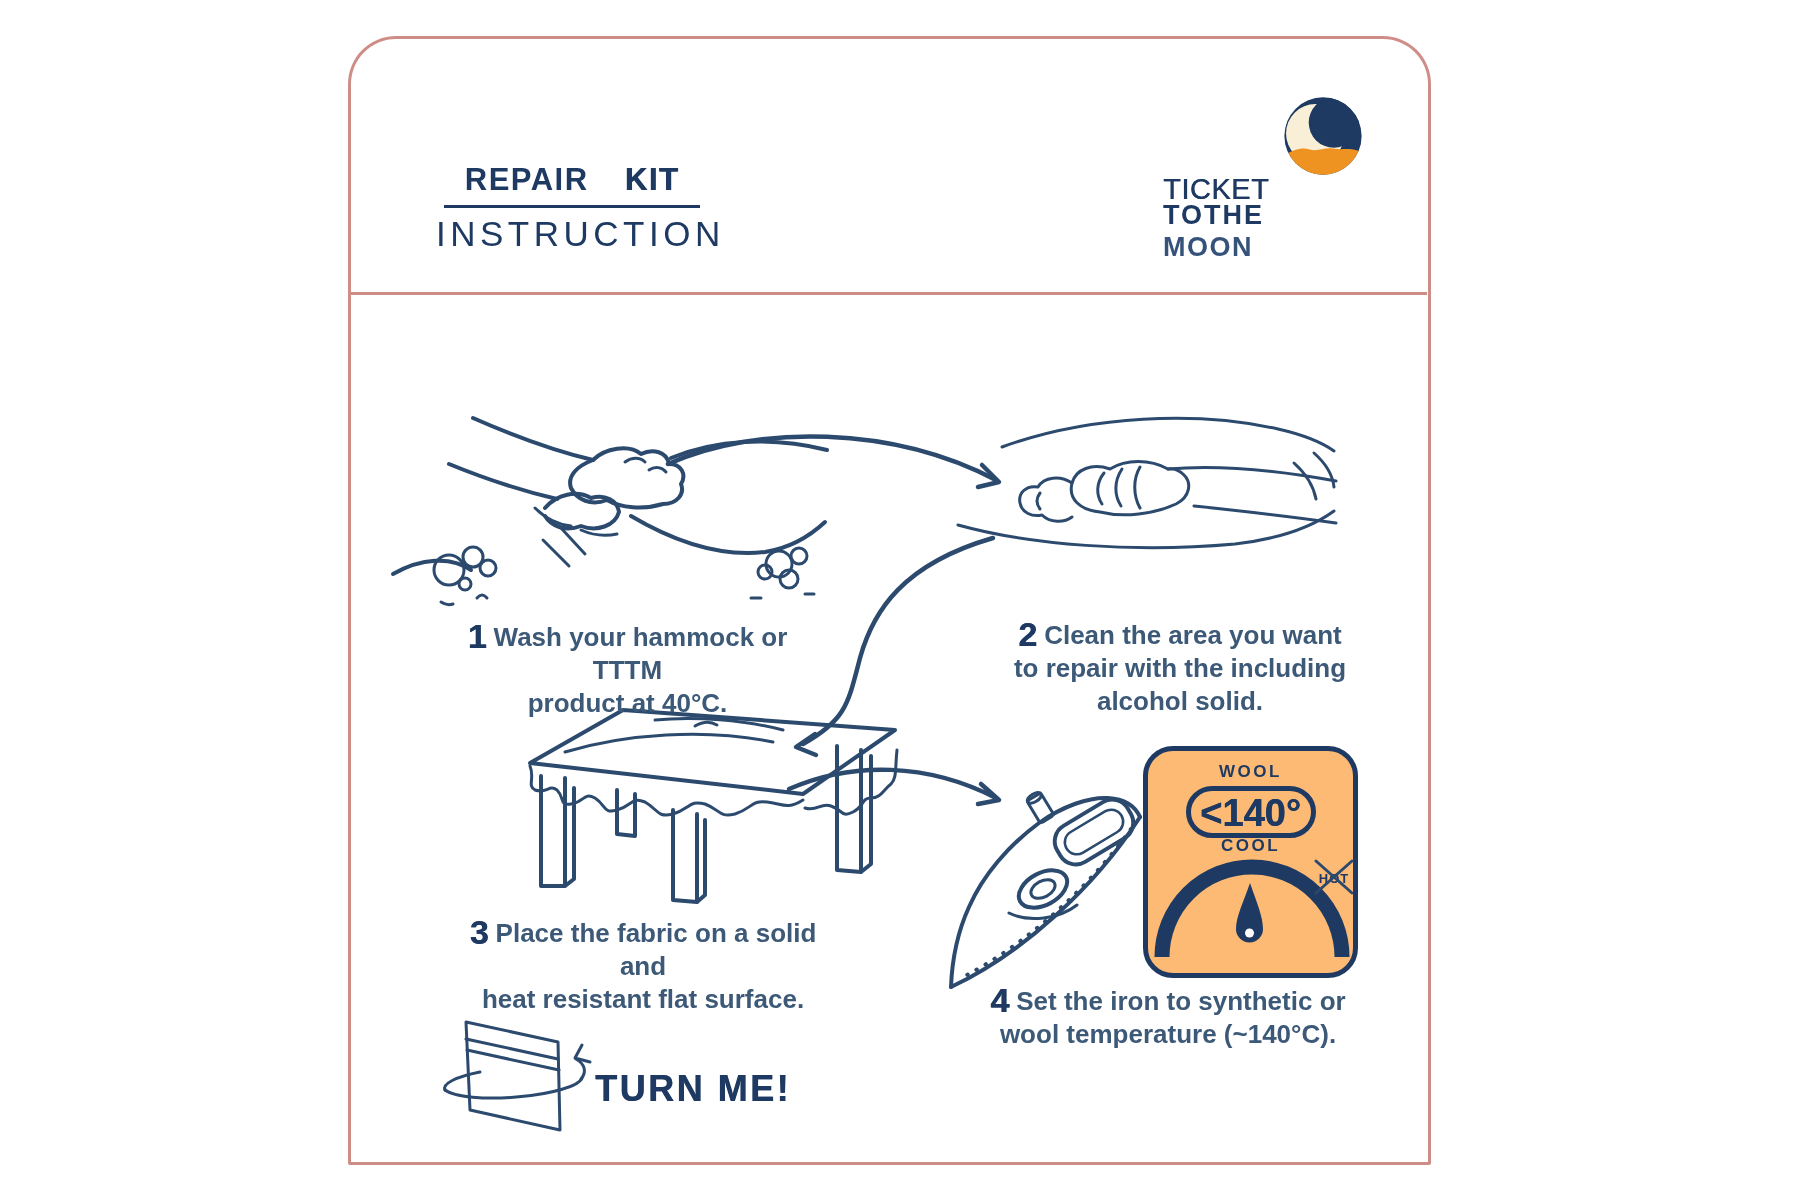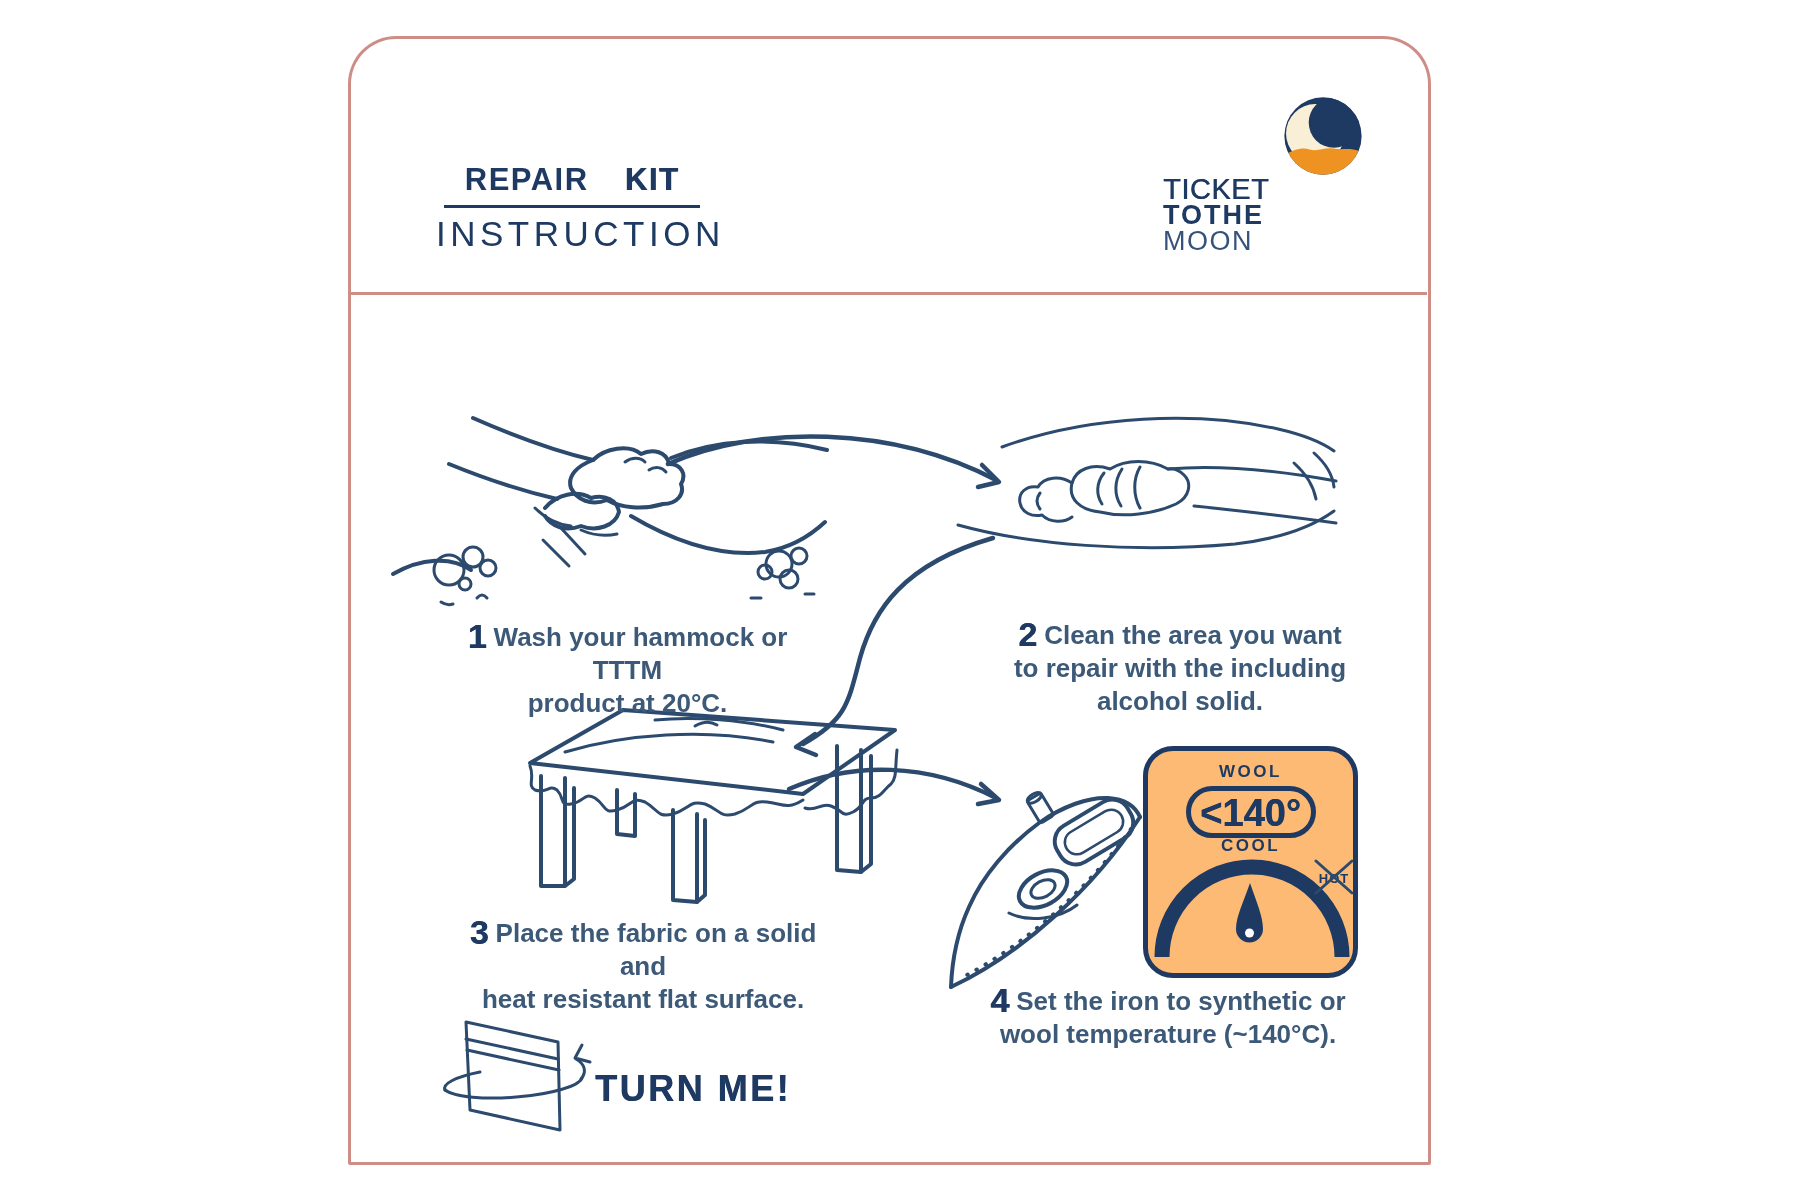--- a/index.html
+++ b/index.html
@@ -16,21 +16,21 @@
   .title-block{position:absolute;left:432px;top:162px;width:280px;text-align:center;}
   .title-line1{font-size:31px;font-weight:700;letter-spacing:1.5px;color:var(--navy);white-space:nowrap;}
   .title-kit{text-shadow:0.7px 0 0 currentColor;margin-left:26px;}
   .title-rule{width:256px;height:3px;background:var(--navy);margin:7px auto 6px auto;}
   .title-line2{font-size:35px;font-weight:400;letter-spacing:4.5px;color:var(--navy);white-space:nowrap;margin-left:4px;text-align:right;}
 
   
   .brand-text{position:absolute;left:1163px;top:176px;line-height:26px;color:var(--navy);}
   .brand-l1{font-size:29px;font-weight:400;letter-spacing:0.5px;text-shadow:0.5px 0 0 currentColor;}
   .brand-l2{font-size:27px;font-weight:700;letter-spacing:2px;}
-  .brand-l3{font-size:27px;font-weight:400;letter-spacing:1.5px;color:#35527a;}
+  .brand-l3{font-size:27px;font-weight:700;letter-spacing:1.5px;color:#35527a;margin-top:6px;}
 
   .website{position:absolute;left:348px;top:324px;width:1080px;text-align:center;
            font-size:21px;font-weight:700;letter-spacing:0.3px;color:var(--ink);}
 
   
   .step-text{position:absolute;text-align:center;font-size:26px;line-height:33px;
              font-weight:700;color:var(--ink);}
   .step-num{font-size:34px;font-weight:700;color:var(--navy);margin-right:7px;
             text-shadow:0.6px 0 0 currentColor;vertical-align:-2px;}
 
@@ -186,21 +186,21 @@
       <path class="s" style="stroke-width:4.5" d="M467,698 L448,711 L468,719"></path>
     </g>
     <g>
       <path class="s" style="stroke-width:4.5" d="M441,753 C505,725 580,727 648,762"></path>
       <path class="s" style="stroke-width:4.5" d="M633,748 L651,764 L630,768"></path>
     </g>
   </svg>
 
   <div class="step-text" style="left:430px;top:620px;width:395px">
     <div><span class="step-num">1</span><span>Wash your hammock or TTTM</span></div>
-    <div>product at 20°C.</div>
+    <div>product at 40°C.</div>
   </div>
 
   <div class="step-text" style="left:985px;top:618px;width:390px">
     <div><span class="step-num">2</span><span>Clean the area you want</span></div>
     <div>to repair with the including</div>
     <div>alcohol solid.</div>
   </div>
 
   <div class="step-text" style="left:448px;top:916px;width:390px">
     <div><span class="step-num">3</span><span>Place the fabric on a solid and</span></div>

